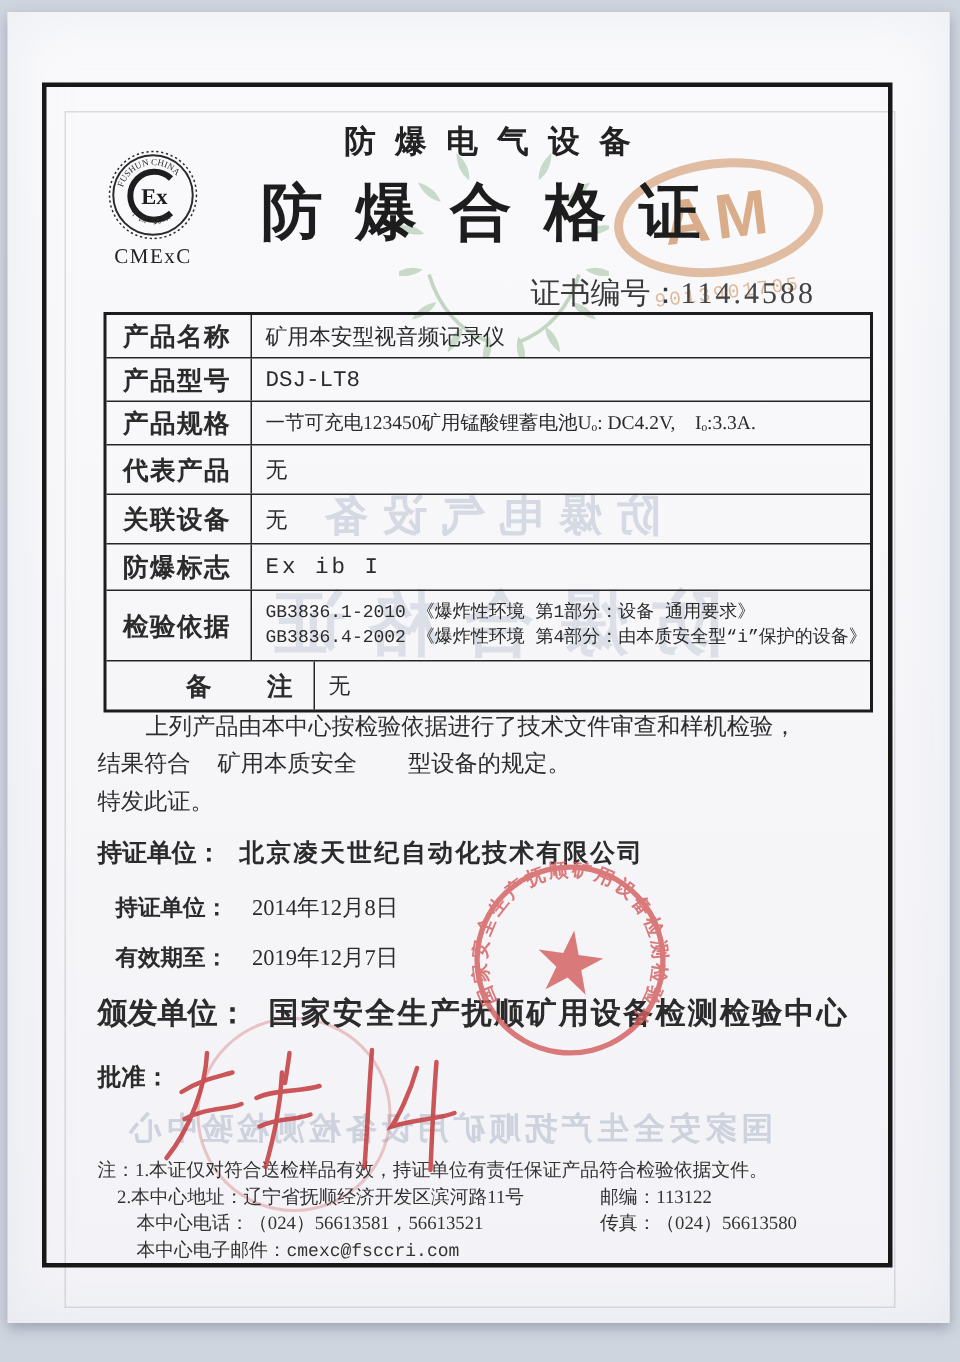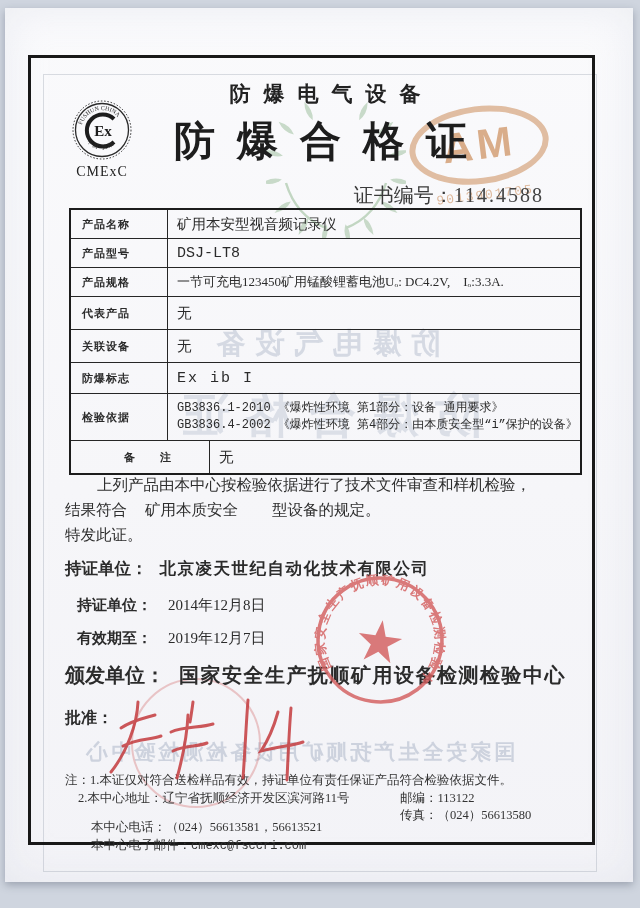--- a/index.html
+++ b/index.html
@@ -37,21 +37,21 @@
   
   .bleed{position:absolute;font-weight:bold;transform:scaleX(-1);color:#b4bdcd;z-index:0;white-space:nowrap;}
   .bleed1{left:175px;top:266px;font-size:29px;letter-spacing:10px;opacity:.5;}
   .bleed2{left:135px;top:326px;font-size:47px;letter-spacing:16px;opacity:.4;}
   .bleed3{left:52px;top:680px;font-size:21px;letter-spacing:3px;opacity:.6;}
   
   .spec-table{position:absolute;left:38px;top:150px;width:509px;border:2px solid #1c1c1c;z-index:1;}
   .trow{display:flex;border-bottom:1.5px solid #262626;}
   .trow:last-child{border-bottom:none;}
   .tlabel{width:97px;flex:0 0 97px;border-right:1.5px solid #262626;display:flex;
-         align-items:center;padding-left:11px;font-weight:bold;font-size:11px;letter-spacing:1px;box-sizing:border-box;}
+         align-items:center;padding-left:11px;font-weight:bold;font-size:17px;letter-spacing:1px;box-sizing:border-box;}
   .tvalue{flex:1;display:flex;flex-direction:column;justify-content:center;
          padding-left:9px;font-size:14.5px;}
   .mono{font-family:"Liberation Mono","DejaVu Sans Mono",monospace;font-size:15px;}
   .gbline{font-size:12px;line-height:17px;font-family:"Liberation Mono","DejaVu Sans Mono",monospace;}
   
   .statement{position:absolute;left:34px;top:414px;width:510px;font-size:15.5px;
          line-height:25px;color:#2e2e2e;z-index:2;}
   .statement .indent{text-indent:32px;}
   .fillgap1{margin-left:18px;}
   .fillgap2{margin-left:34px;}
@@ -262,21 +262,21 @@
         </svg>
       </div>
 
       <div class="notes">
         <div>注：1.本证仅对符合送检样品有效，持证单位有责任保证产品符合检验依据文件。</div>
         <div class="nrow n-ind1">
           <span class="nleft">2.本中心地址：辽宁省抚顺经济开发区滨河路11号</span>
           <span>邮编：113122</span>
         </div>
         <div class="nrow n-ind2">
-          <span class="nleft" style="flex-basis:309px;margin-top:12px;">本中心电话：（024）56613581，56613521</span>
+          <span class="nleft" style="flex-basis:309px;">本中心电话：（024）56613581，56613521</span>
           <span>传真：（024）56613580</span>
         </div>
         <div class="n-ind2">
           <span>本中心电子邮件：</span><span class="nemail">cmexc@fsccri.com</span>
         </div>
       </div>
 
     </div>
   </div>
 </div>

